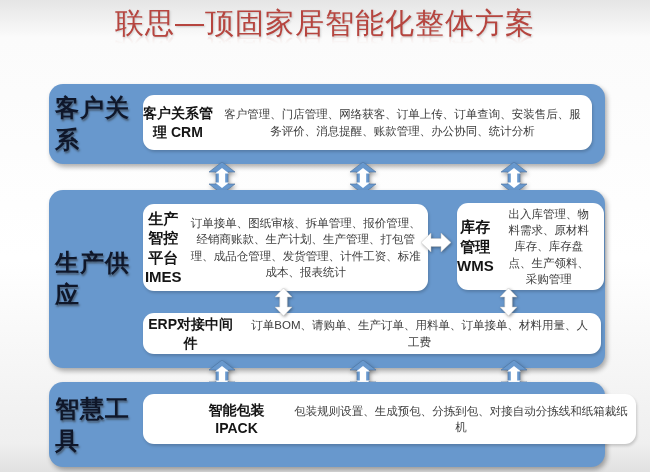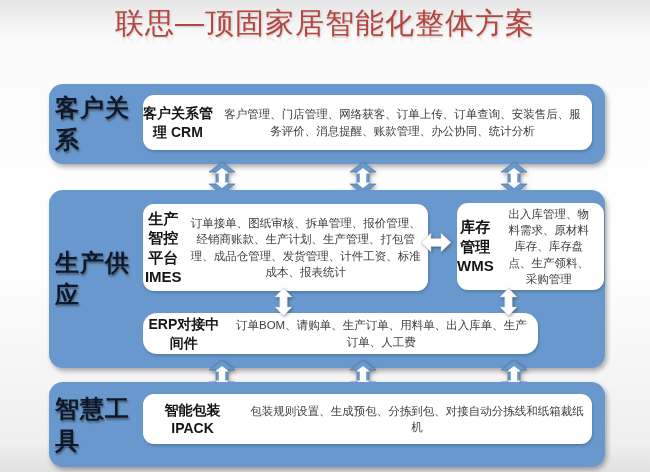--- a/index.html
+++ b/index.html
@@ -38,22 +38,22 @@
     text-align:center;box-shadow:1px 2px 3px rgba(0,0,0,.18);
   }
   .card-title{font-weight:bold;color:#151515;font-size:14px;line-height:1.3;}
   .card-body{color:#3d3d3d;font-size:11.5px;line-height:1.42;padding:0 8px;}
   .crm{left:94px;top:11px;width:449px;height:55px;}
   .imes{left:94px;top:14px;width:285px;height:87px;}
   .wms{left:396px;top:13px;width:147px;height:87px;margin-left:12px;}
   .imes .card-title,.wms .card-title{font-size:15px;}
   .imes .card-body{padding:0 5px;}
   .wms .card-body{padding:0 12px;}
-  .erp{left:94px;top:123px;width:395px;height:41px;border-radius:14px;}
-  .ipack{left:94px;top:12px;width:449px;height:50px;}
+  .erp{left:94px;top:123px;width:458px;height:41px;}
+  .ipack{left:94px;top:12px;width:449px;height:50px;padding-left:44px;}
   .gap-arrow{position:absolute;width:26px;height:32px;}
   .gap-arrow svg{filter:drop-shadow(1.5px 2px 2px rgba(0,0,0,.4));}
   .white-arrow{position:absolute;}
   .white-arrow svg{filter:drop-shadow(1px 1.5px 1.5px rgba(0,0,0,.38));}
   .lr-arrow{left:372px;top:43px;width:30px;height:19px;}
   .ud-white-1{left:226px;top:98px;width:17px;height:28px;}
   .ud-white-2{left:451px;top:98px;width:17px;height:28px;}
 </style>
 </head>
 <body>
@@ -97,21 +97,21 @@
       <div class="card-body">订单接单、图纸审核、拆单管理、报价管理、经销商账款、生产计划、生产管理、打包管理、成品仓管理、发货管理、计件工资、标准成本、报表统计</div>
     </div>
 
     <div class="card wms">
       <div class="card-title">库存管理 WMS</div>
       <div class="card-body">出入库管理、物料需求、原材料库存、库存盘点、生产领料、采购管理</div>
     </div>
 
     <div class="card erp">
       <div class="card-title">ERP对接中间件</div>
-      <div class="card-body">订单BOM、请购单、生产订单、用料单、出入库单、生产订单、人工费</div>
+      <div class="card-body">订单BOM、请购单、生产订单、用料单、订单接单、材料用量、人工费</div>
     </div>
 
     <div class="white-arrow lr-arrow">
       <svg width="30" height="19" viewBox="0 0 30 19">
         <path d="M0,9.5 L10,0 L10,5.5 L20,5.5 L20,0 L30,9.5 L20,19 L20,13.5 L10,13.5 L10,19 Z" fill="#ffffff" stroke="#c3c3c3" stroke-width="0.5"></path>
       </svg>
     </div>
     <div class="white-arrow ud-white-1">
       <svg width="17" height="28" viewBox="0 0 17 28">
         <path d="M8.5,0 L17,9 L12.3,9 L12.3,19 L17,19 L8.5,28 L0,19 L4.7,19 L4.7,9 L0,9 Z" fill="#ffffff" stroke="#c3c3c3" stroke-width="0.5"></path>

